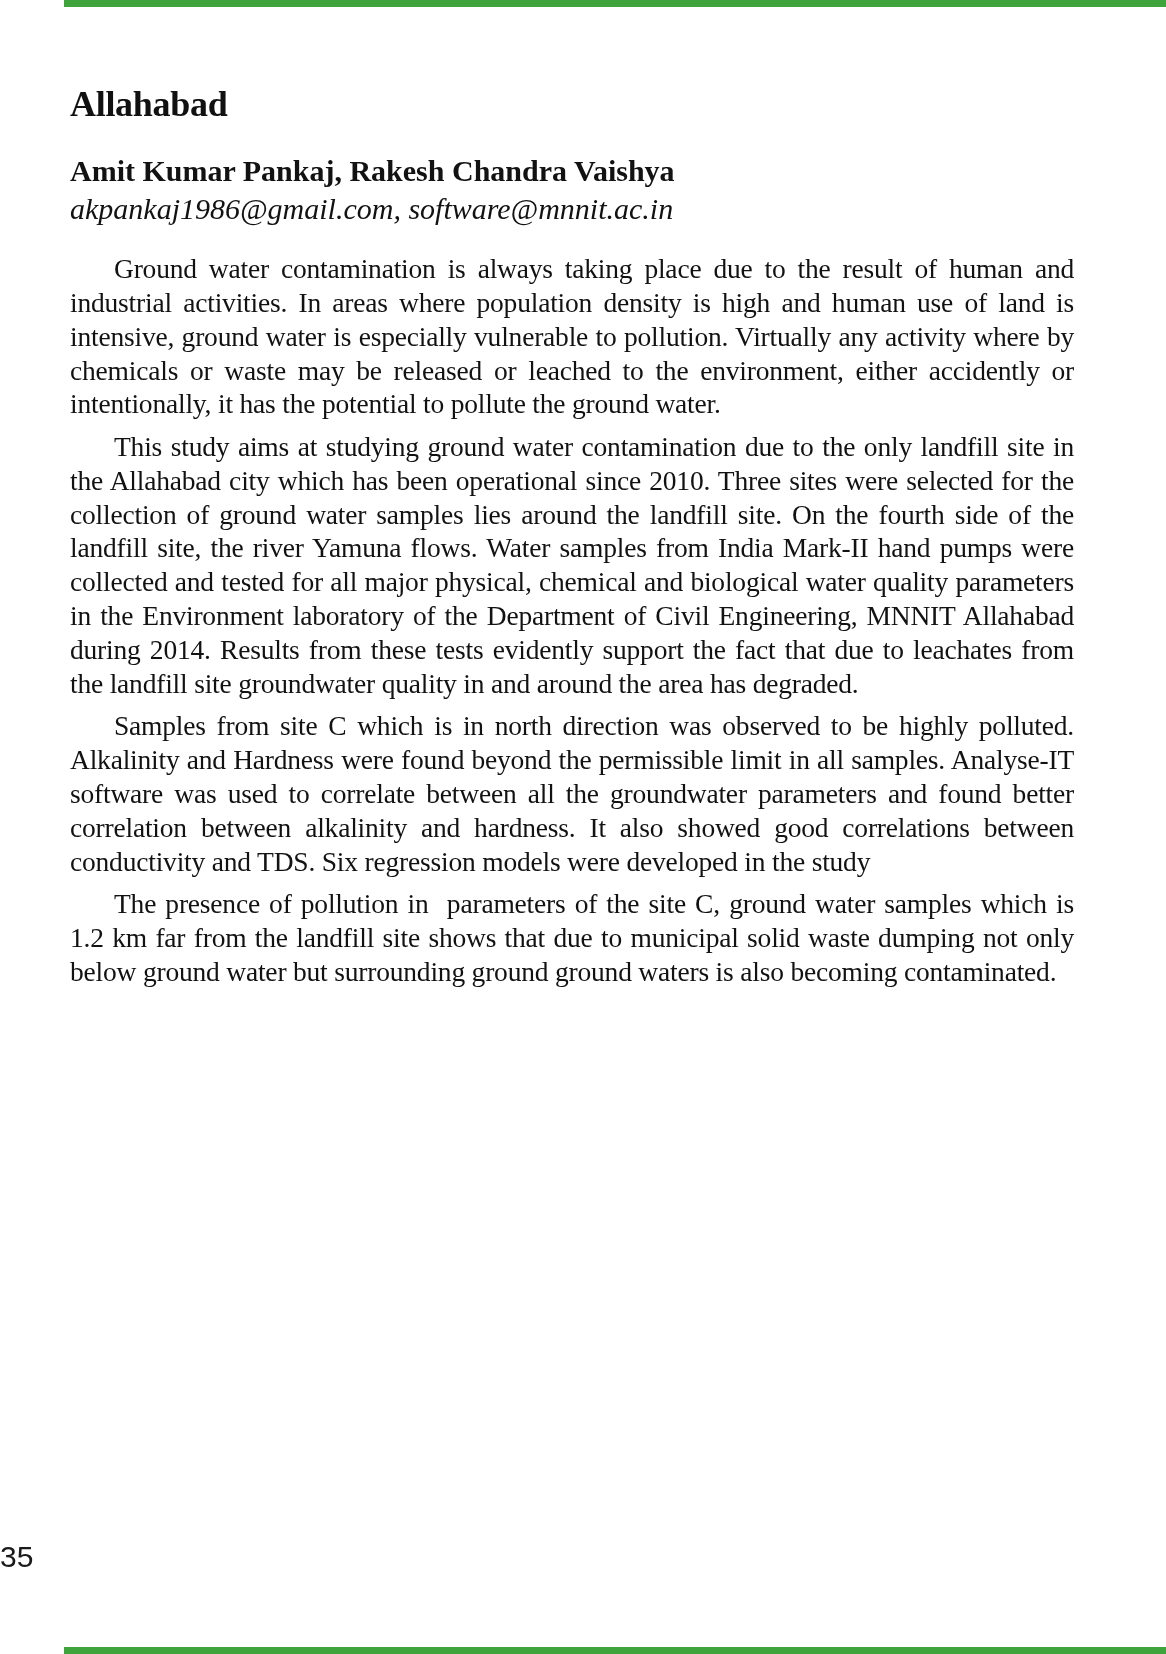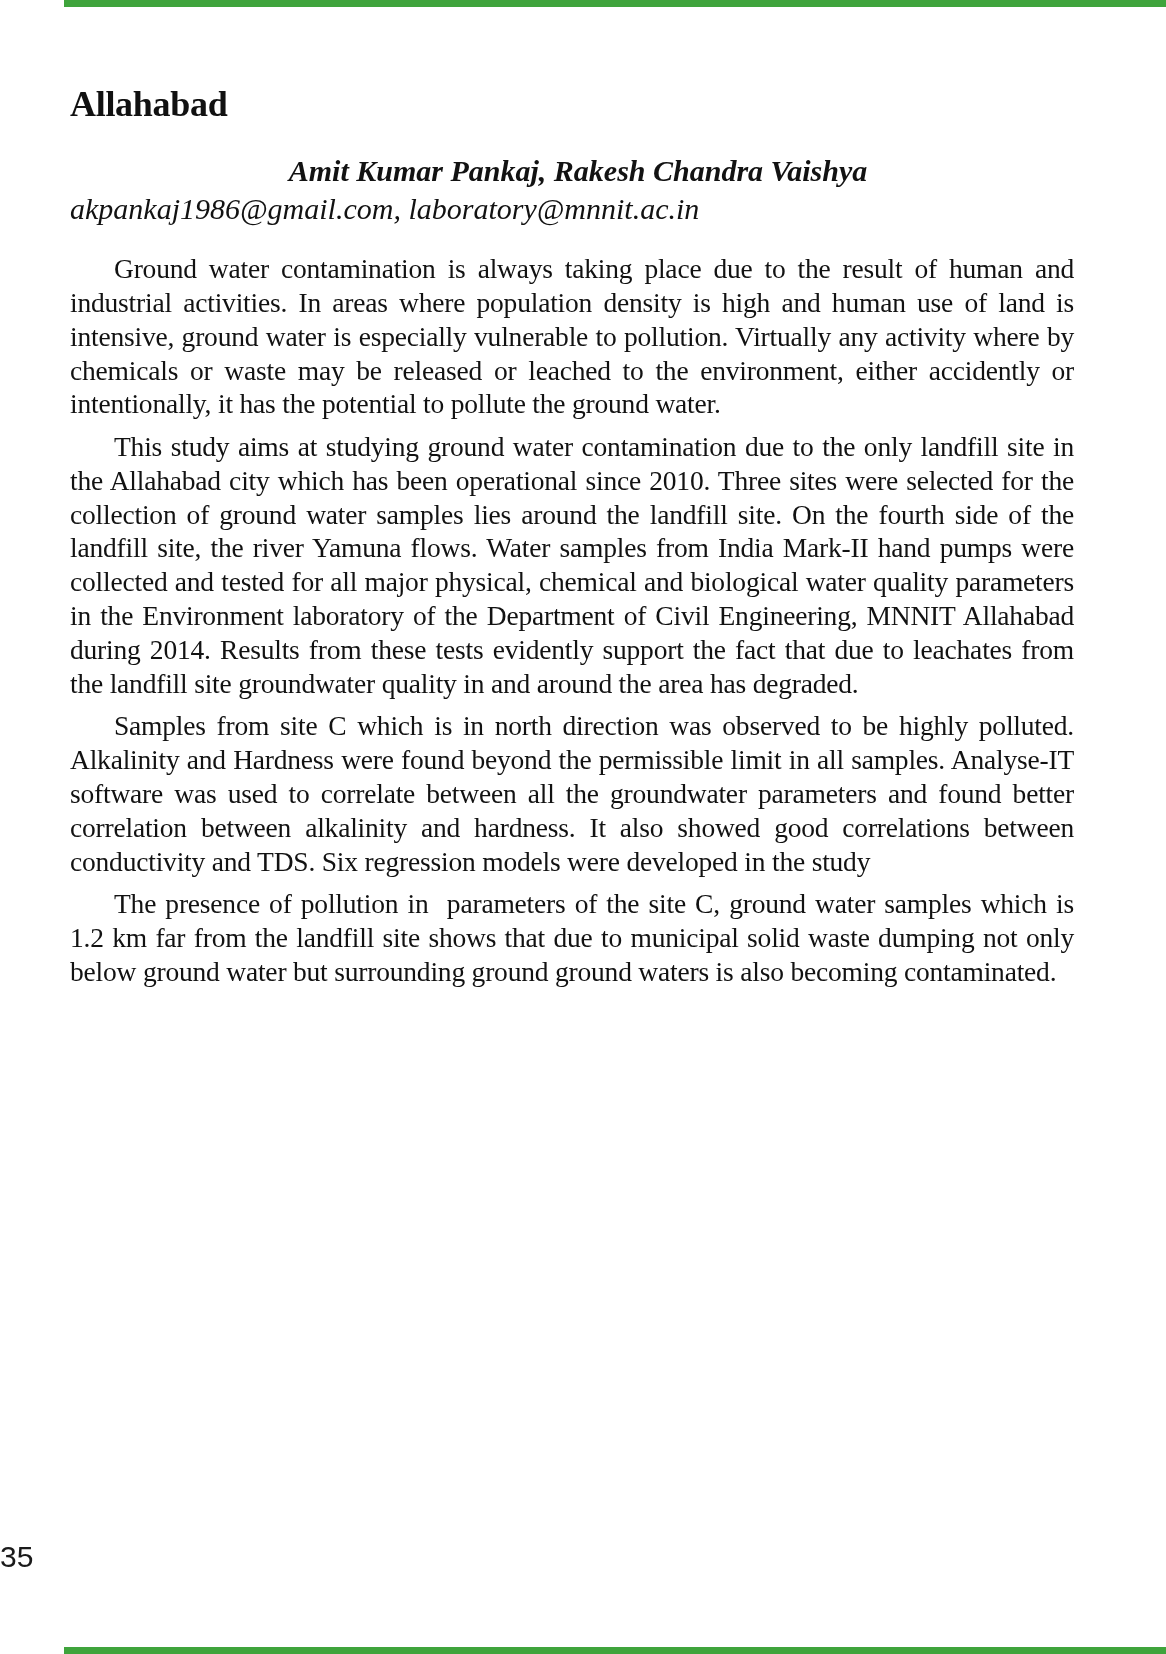--- a/index.html
+++ b/index.html
@@ -44,22 +44,20 @@
   }
   .title-line-2 { text-align: left; margin-top: 7px; }
 
   .byline {
     margin-top: 10px;
     font-size: 30px;
     line-height: 38px;
   }
   .authors {
     font-weight: bold;
-    font-style: italic;
-    text-align: center;
   }
   .affiliation { font-style: italic; }
   .emails { font-style: italic; }
 
   .abstract {
     margin-top: 24px;
     font-size: 27.5px;
     line-height: 33.8px;
     text-align: justify;
     letter-spacing: -0.2px;
@@ -87,21 +85,21 @@
   <div class="edge-bar top"></div>
 
   <div class="content">
 
     <h1 class="title">
       <div class="title-line-2">Allahabad</div>
     </h1>
 
     <div class="byline">
       <div class="authors">Amit Kumar Pankaj, Rakesh Chandra Vaishya</div>
-      <div class="emails">akpankaj1986@gmail.com, laboratory@mnnit.ac.in</div>
+      <div class="emails">akpankaj1986@gmail.com, software@mnnit.ac.in</div>
     </div>
 
     <div class="abstract">
       <p>Ground water contamination is always taking place due to the result of human and industrial activities. In areas where population density is high and human use of land is intensive, ground water is especially vulnerable to pollution. Virtually any activity where by chemicals or waste may be released or leached to the environment, either accidently or intentionally, it has the potential to pollute the ground water.</p>
       <p>This study aims at studying ground water contamination due to the only landfill site in the Allahabad city which has been operational since 2010. Three sites were selected for the collection of ground water samples lies around the landfill site. On the fourth side of the landfill site, the river Yamuna flows. Water samples from India Mark-II hand pumps were collected and tested for all major physical, chemical and biological water quality parameters in the Environment laboratory of the Department of Civil Engineering, MNNIT Allahabad during 2014. Results from these tests evidently support the fact that due to leachates from the landfill site groundwater quality in and around the area has degraded.</p>
       <p>Samples from site C which is in north direction was observed to be highly polluted. Alkalinity and Hardness were found beyond the permissible limit in all samples. Analyse-IT software was used to correlate between all the groundwater parameters and found better correlation between alkalinity and hardness. It also showed good correlations between conductivity and TDS. Six regression models were developed in the study</p>
       <p>The presence of pollution in &nbsp;parameters of the site C, ground water samples which is 1.2 km far from the landfill site shows that due to municipal solid waste dumping not only below ground water but surrounding ground ground waters is also becoming contaminated.</p>
     </div>
 
   </div>

